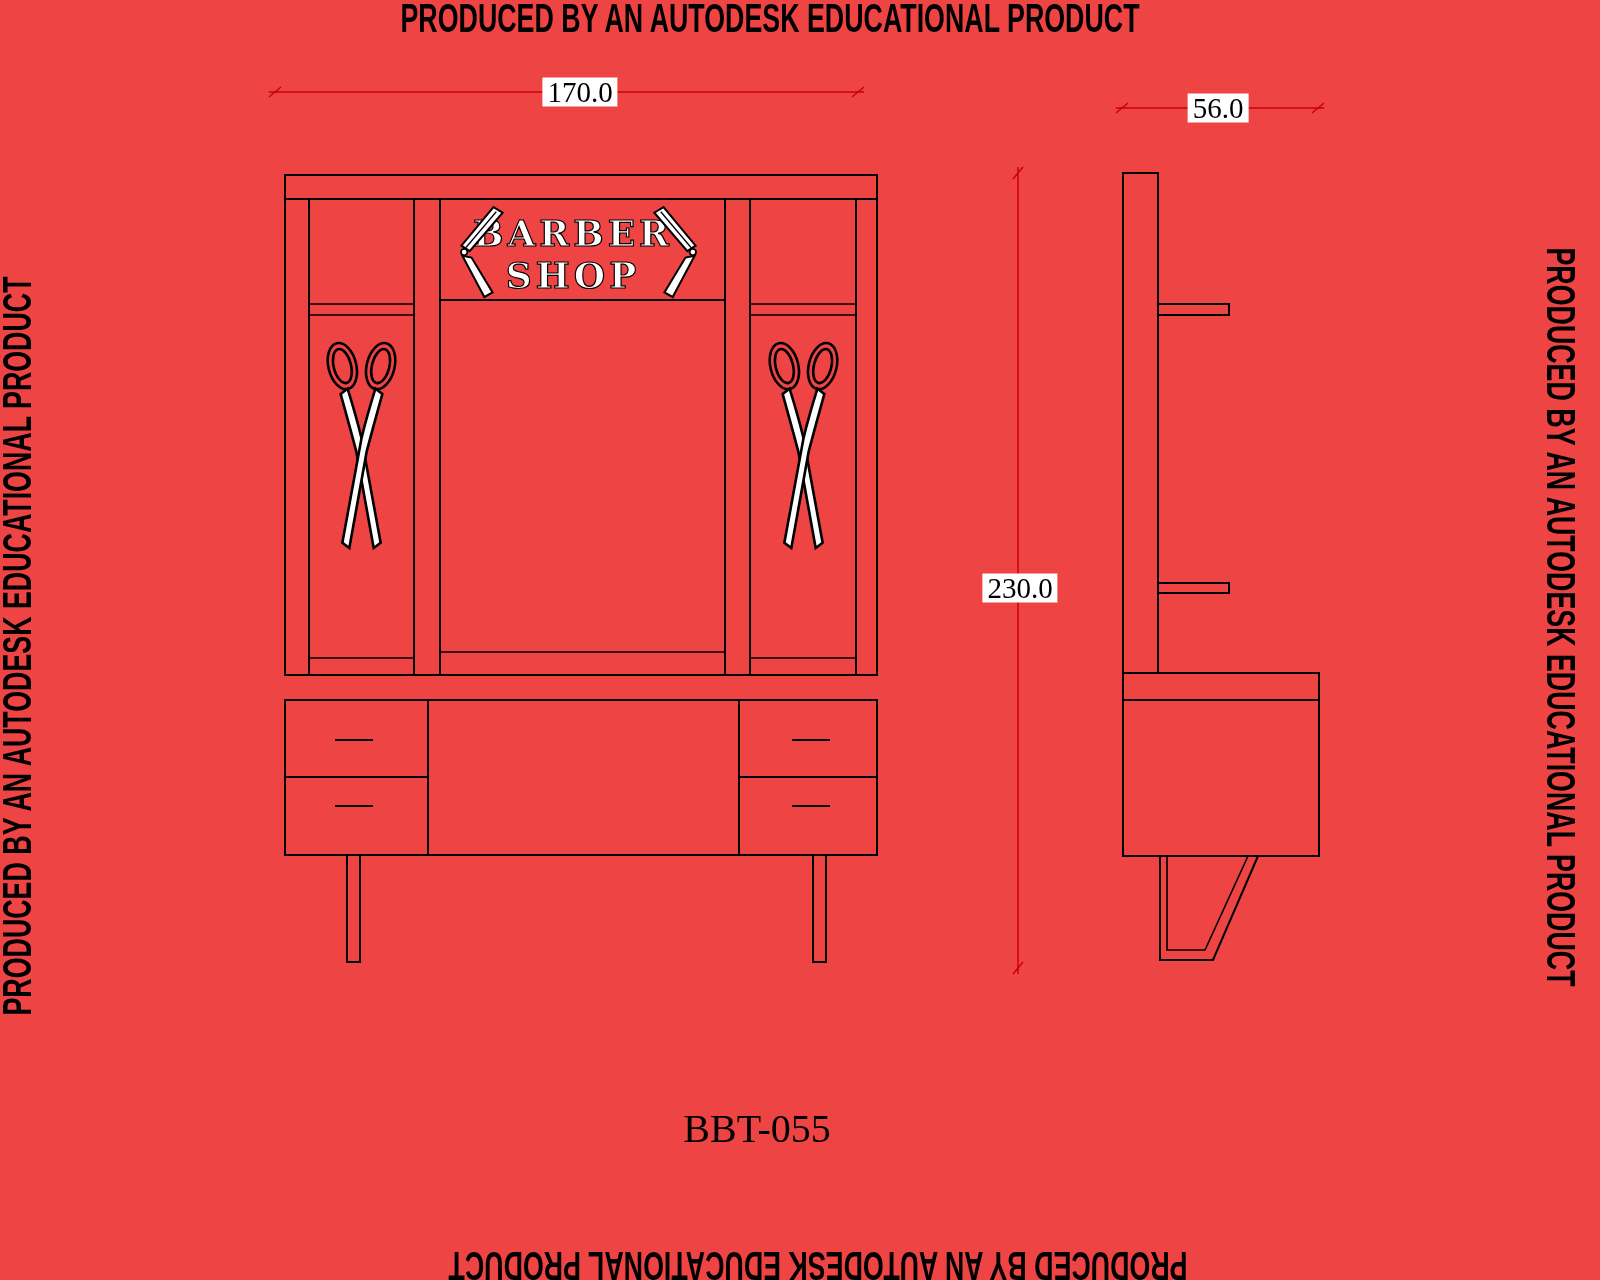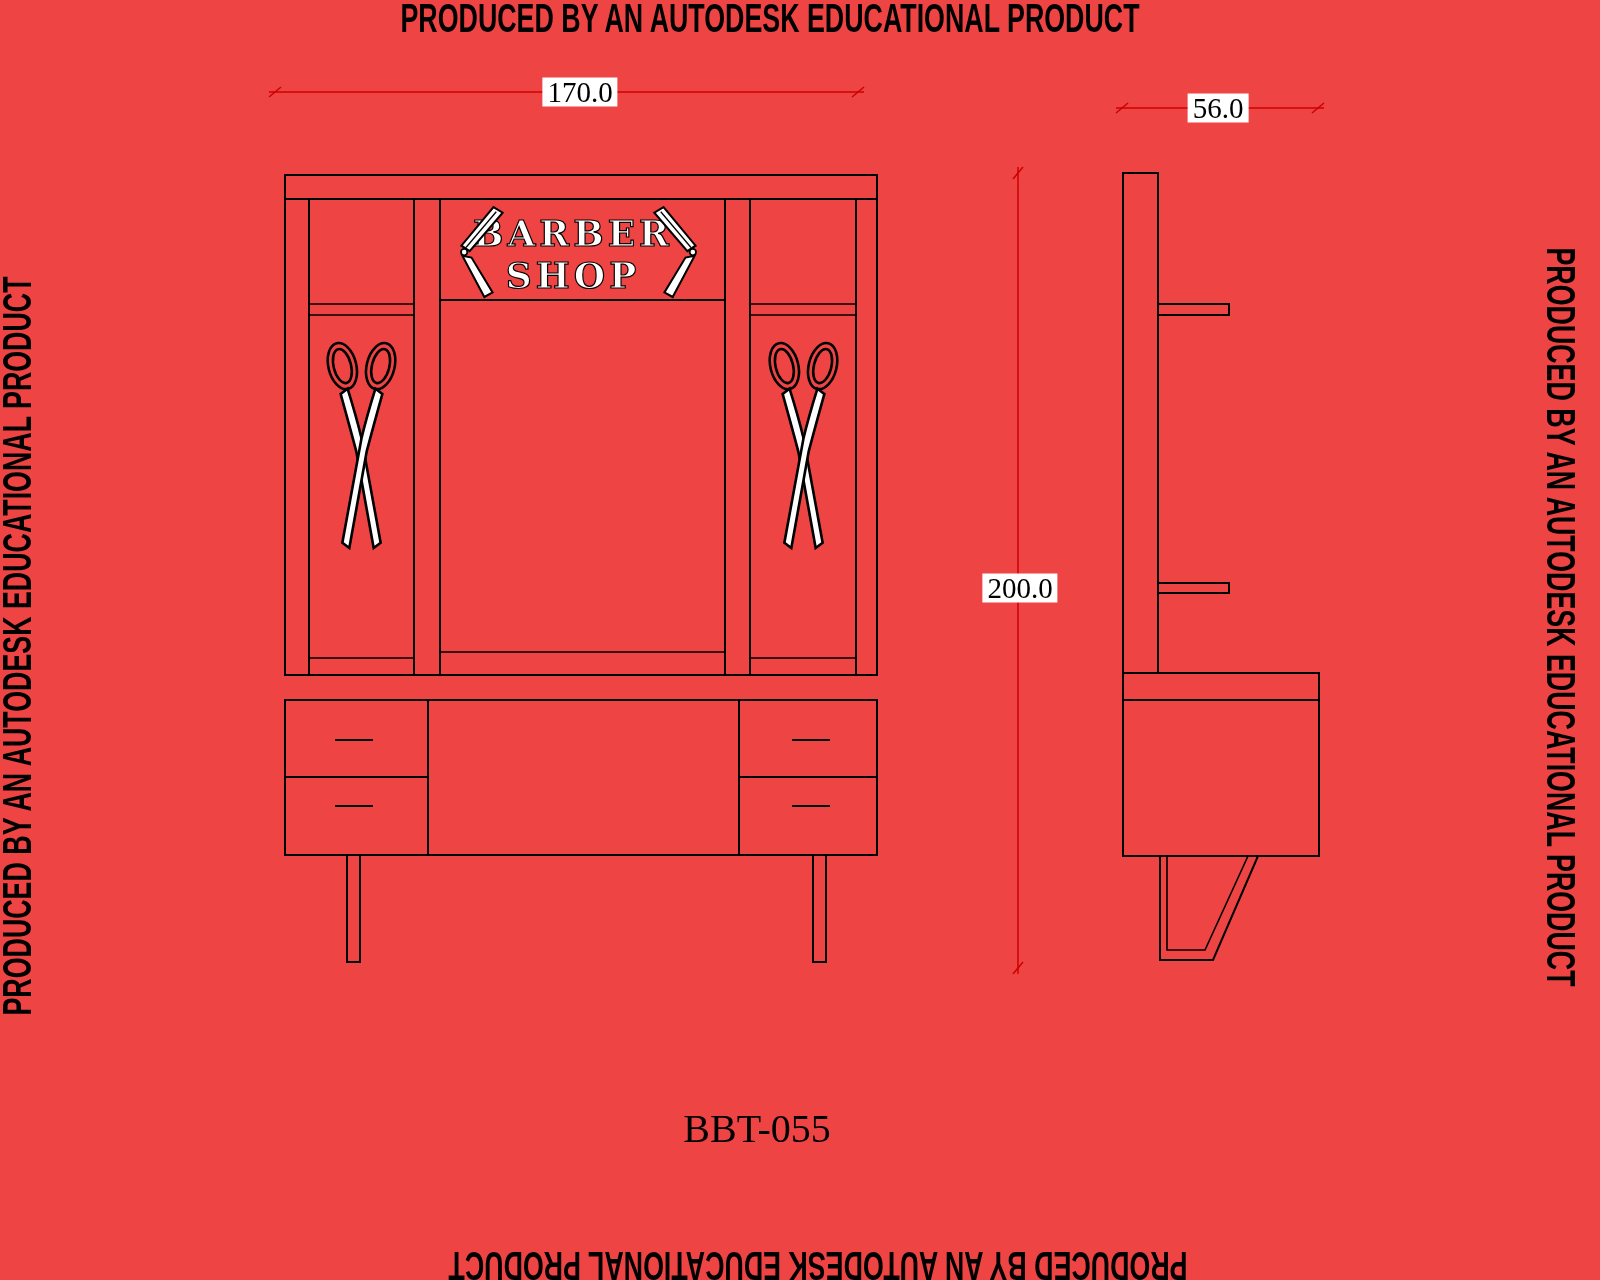--- a/index.html
+++ b/index.html
@@ -144,17 +144,17 @@
         <path d="M1312 113 L1324 103"></path>
 
       <path d="M1018 167 V974"></path>
       <path d="M1013 179 L1023 167"></path>
         <path d="M1013 974 L1023 962"></path>
     </g>
   </svg>
 
   <div class="dim-label" style="left:580px;top:92px;">170.0</div>
   <div class="dim-label" style="left:1218px;top:108px;text-align:center;">56.0</div>
-  <div class="dim-label" style="left:1020px;top:588px;">200.0</div>
+  <div class="dim-label" style="left:1020px;top:588px;">230.0</div>
 
   <div class="model-label" style="left:757px;top:1129px;">BBT-055</div>
 
 </div>
 
 </body></html>

